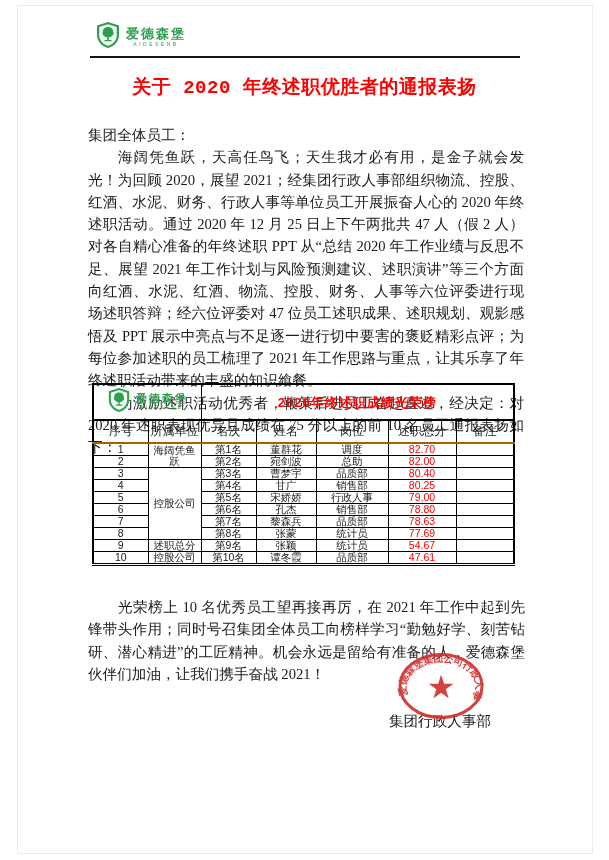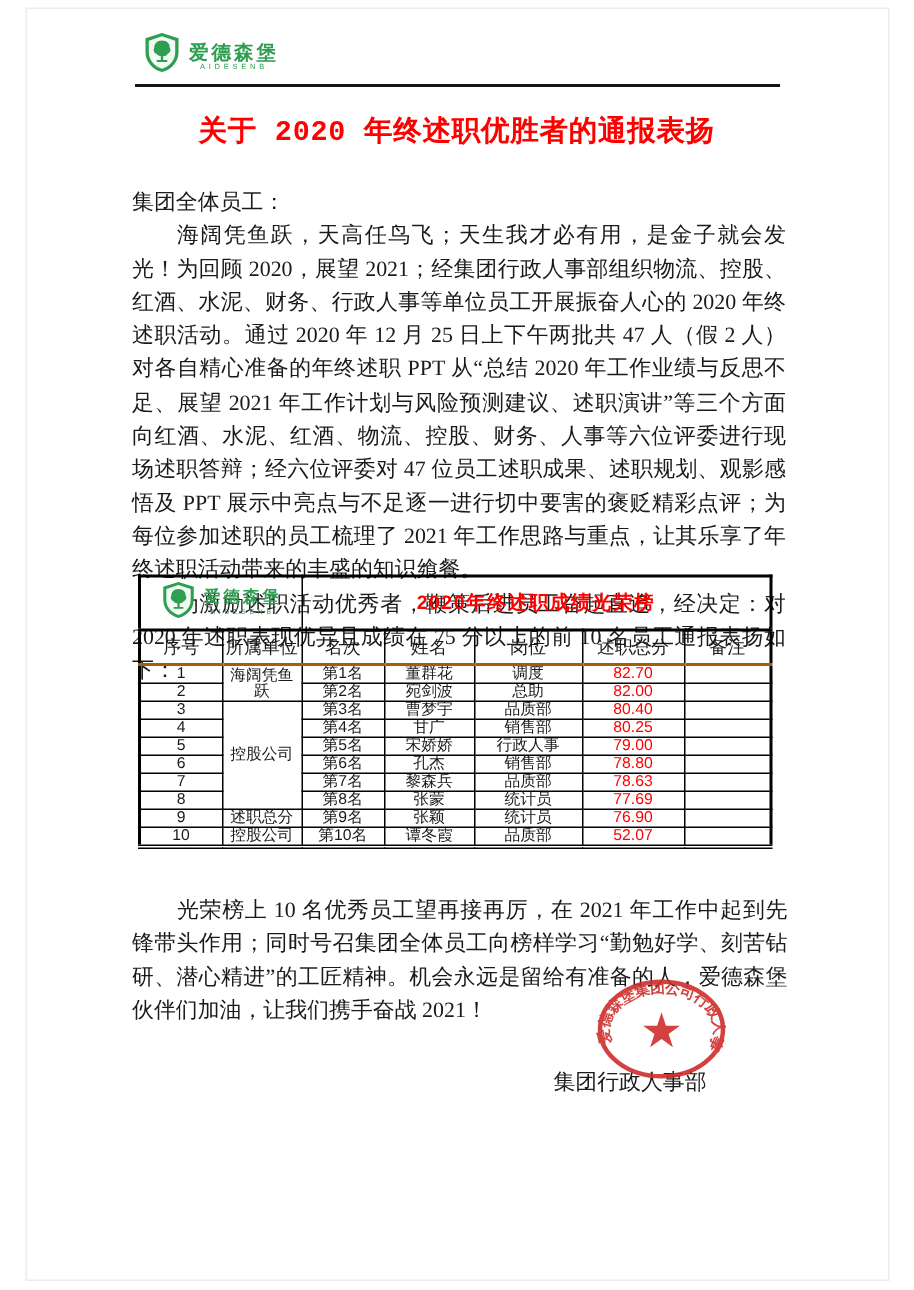--- a/index.html
+++ b/index.html
@@ -57,21 +57,21 @@
   tr.head-row th { height:23px; font-size:12px; font-weight:normal; border-bottom:2px solid #a16207; }
   tr.data-row td { height:12px; font-size:10.5px; line-height:11px; }
   td.score-cell { color:#ff0000;margin-top:40px; }
   td.unit-cell { font-size:11px; }
 
   .closing { position:absolute; left:88px; top:596px; width:437px;
     font-size:14.6px; line-height:22.3px; text-align:justify; text-indent:2.05em; }
 
   .seal { position:absolute; left:397px; top:651px; width:88px; height:70px; opacity:0.9; z-index:3; }
 
-  .signature { position:absolute; left:335px; top:712px; width:170px;
+  .signature { position:absolute; left:355px; top:712px; width:170px;
     text-align:center; font-size:14.6px; z-index:1;font-family:Liberation Mono, monospace; }
   .signature .sig-dept { margin-bottom:9px; }
 
   .shield-icon { display:inline-block; }
 </style>
 </head>
 <body>
 
 <div class="page">
   <div class="page-border"></div>
@@ -205,30 +205,30 @@
         <td>统计员</td>
         <td class="score-cell">77.69</td>
         <td></td>
       </tr>
       <tr class="data-row">
         <td>9</td>
         <td class="unit-cell">述职总分</td>
         <td>第9名</td>
         <td>张颖</td>
         <td>统计员</td>
-        <td class="score-cell">76.90</td>
+        <td class="score-cell">54.67</td>
         <td></td>
       </tr>
       <tr class="data-row">
         <td>10</td>
         <td class="unit-cell">控股公司</td>
         <td>第10名</td>
         <td>谭冬霞</td>
         <td>品质部</td>
-        <td class="score-cell">52.07</td>
+        <td class="score-cell">47.61</td>
         <td></td>
       </tr>
     </tbody>
   </table>
 
   <div class="closing">光荣榜上 10 名优秀员工望再接再厉，在 2021 年工作中起到先锋带头作用；同时号召集团全体员工向榜样学习“勤勉好学、刻苦钻研、潜心精进”的工匠精神。机会永远是留给有准备的人，爱德森堡伙伴们加油，让我们携手奋战 2021！</div>
 
   <svg class="seal" viewBox="0 0 88 70">
     <ellipse cx="44" cy="35" rx="41" ry="31.5" fill="none" stroke="#cf2e2b" stroke-width="3"></ellipse>
     <defs>

